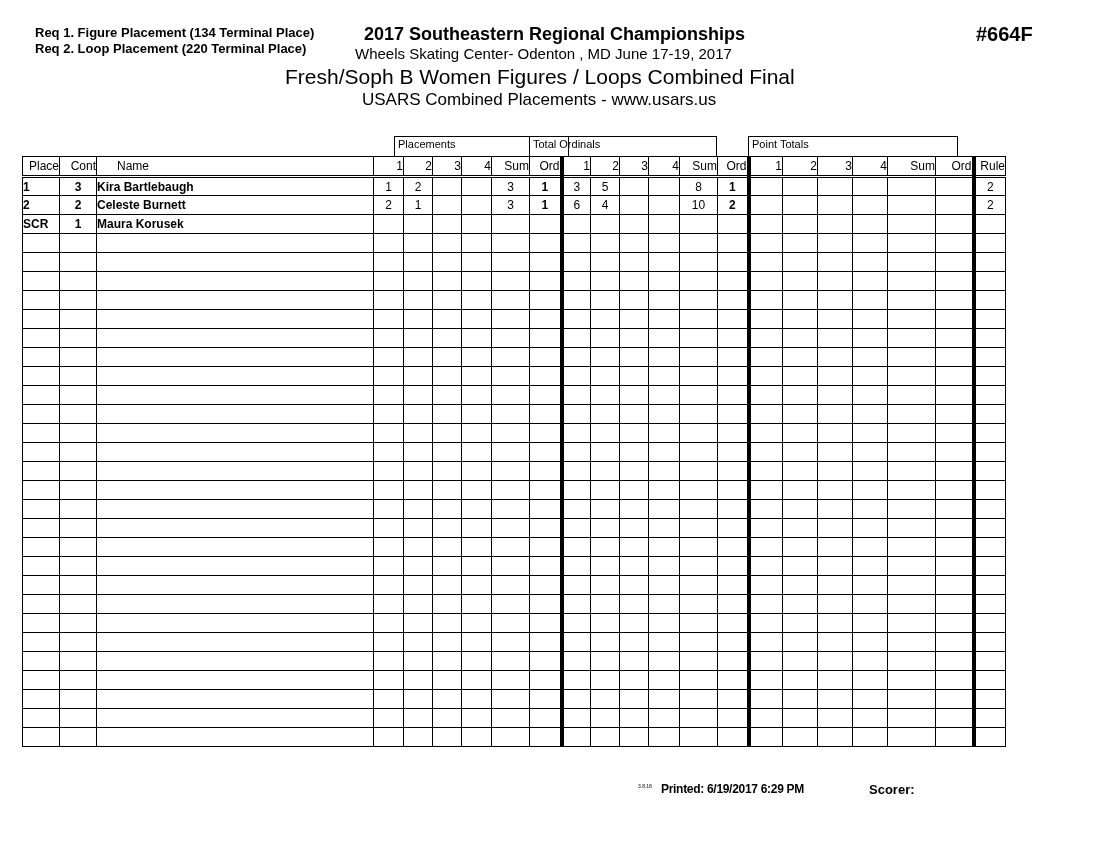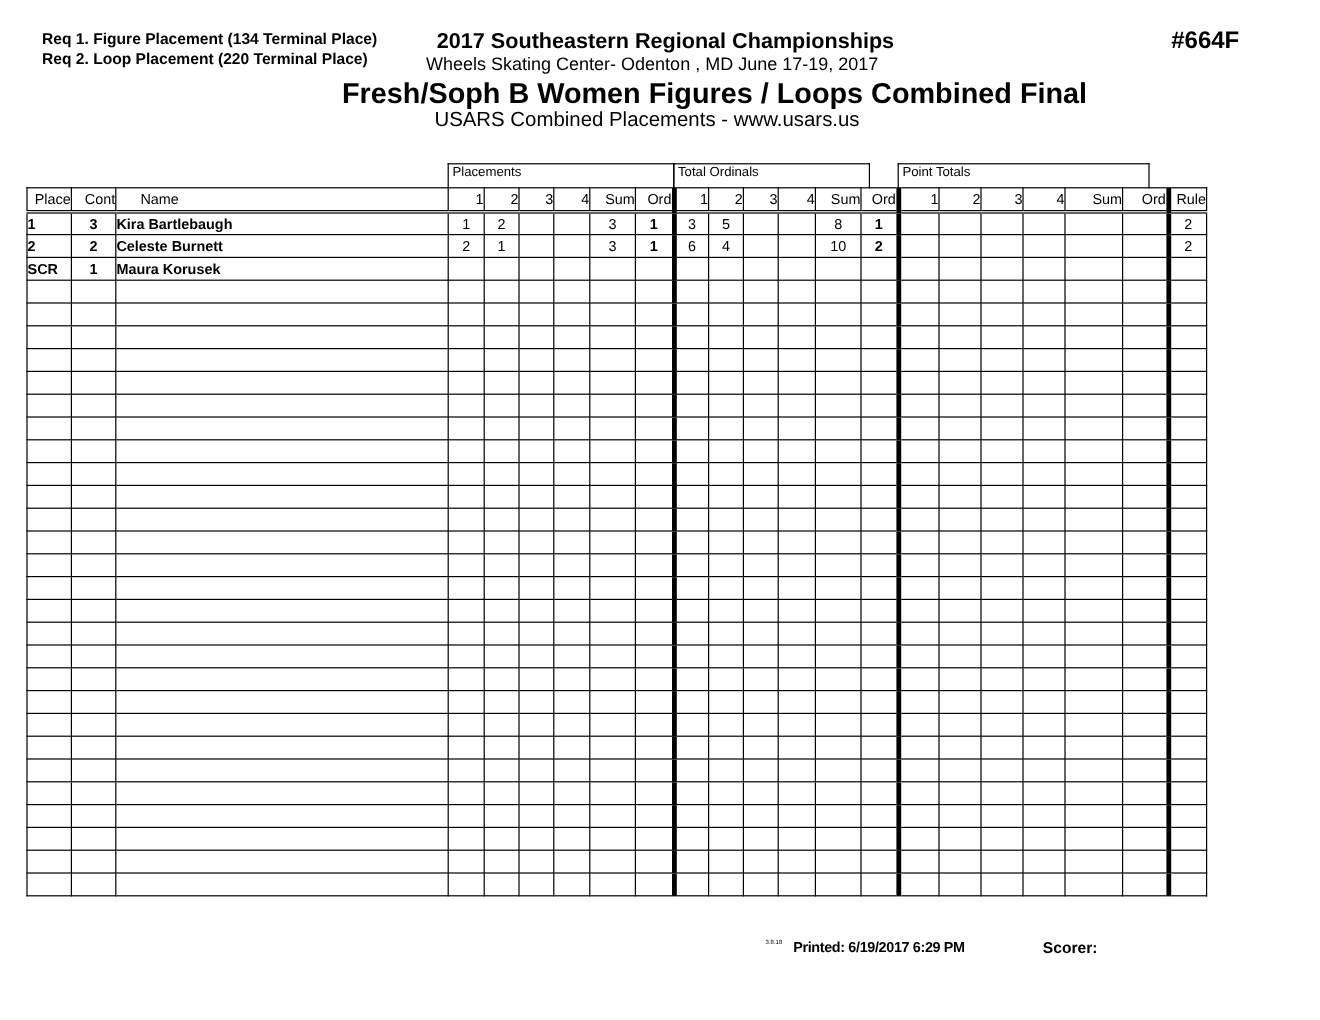--- a/index.html
+++ b/index.html
@@ -1,21 +1,21 @@
 <!DOCTYPE html>
 <html><head>
 <meta charset="utf-8">
 <style>
   html, body { margin:0; padding:0; background:#ffffff; }
   body { width:1100px; height:850px; position:relative; overflow:hidden; font-family:"Liberation Sans", sans-serif; color:#000; }
   .abs { position:absolute; white-space:nowrap;margin-left:12px; }
   .req { font-size:13px; font-weight:bold; left:23px; }
   .title { font-size:18px; font-weight:bold; }
   .sub { font-size:15px; }
-  .event { font-size:24px; font-weight:bold; }
+  .event { font-size:21px; font-weight:normal; }
   .usars { font-size:17px; }
   .num { font-size:20px; font-weight:bold; left:964px; top:23px; }
   .grouphdr { position:absolute; border:1px solid #000; border-bottom:none; font-size:11px; padding-left:3px; box-sizing:border-box; height:21px; line-height:14px; }
   table.grid { position:absolute; left:22px; top:156px; border-collapse:collapse; table-layout:fixed; }
   table.grid td { border:1px solid #000; height:19px; padding:0; font-size:12px; overflow:hidden; white-space:nowrap; box-sizing:border-box; }
   table.grid tr.head td { height:20px; border-bottom:3px double #000; text-align:right; }
   table.grid tr.head td.name-h { text-align:left; padding-left:20px; }
   td.c { text-align:center; }
   td.l { text-align:left; padding-left:3px; }
   td.nm { text-align:left; padding-left:6px; font-weight:bold; font-size:13px; }
@@ -29,22 +29,22 @@
 <body>
 
 <div class="abs req" style="top:25px">Req  1.  Figure Placement (134 Terminal Place)</div>
 <div class="abs req" style="top:41px">Req  2.  Loop Placement (220 Terminal Place)</div>
 <div class="abs title" style="left:352px;top:24px">2017 Southeastern Regional Championships</div>
 <div class="abs sub" style="left:343px;top:45px">Wheels Skating Center- Odenton , MD  June 17-19, 2017</div>
 <div class="abs event" style="left:273px;top:65px">Fresh/Soph B Women Figures / Loops Combined Final</div>
 <div class="abs usars" style="left:350px;top:90px">USARS Combined Placements - www.usars.us</div>
 <div class="abs num">#664F</div>
 
-<div class="grouphdr" style="left:373px;top:136px;width:189px">Placements</div>
-<div class="grouphdr" style="left:561px;top:136px;width:164px">Total Ordinals</div>
+<div class="grouphdr" style="left:394px;top:136px;width:175px">Placements</div>
+<div class="grouphdr" style="left:529px;top:136px;width:188px">Total Ordinals</div>
 <div class="grouphdr" style="left:748px;top:136px;width:210px">Point Totals</div>
 
 <table class="grid" id="grid">
   <colgroup>
     <col style="width:37px">
       <col style="width:37px">
       <col style="width:277px">
     <col style="width:30px">
       <col style="width:29px">
       <col style="width:29px">

